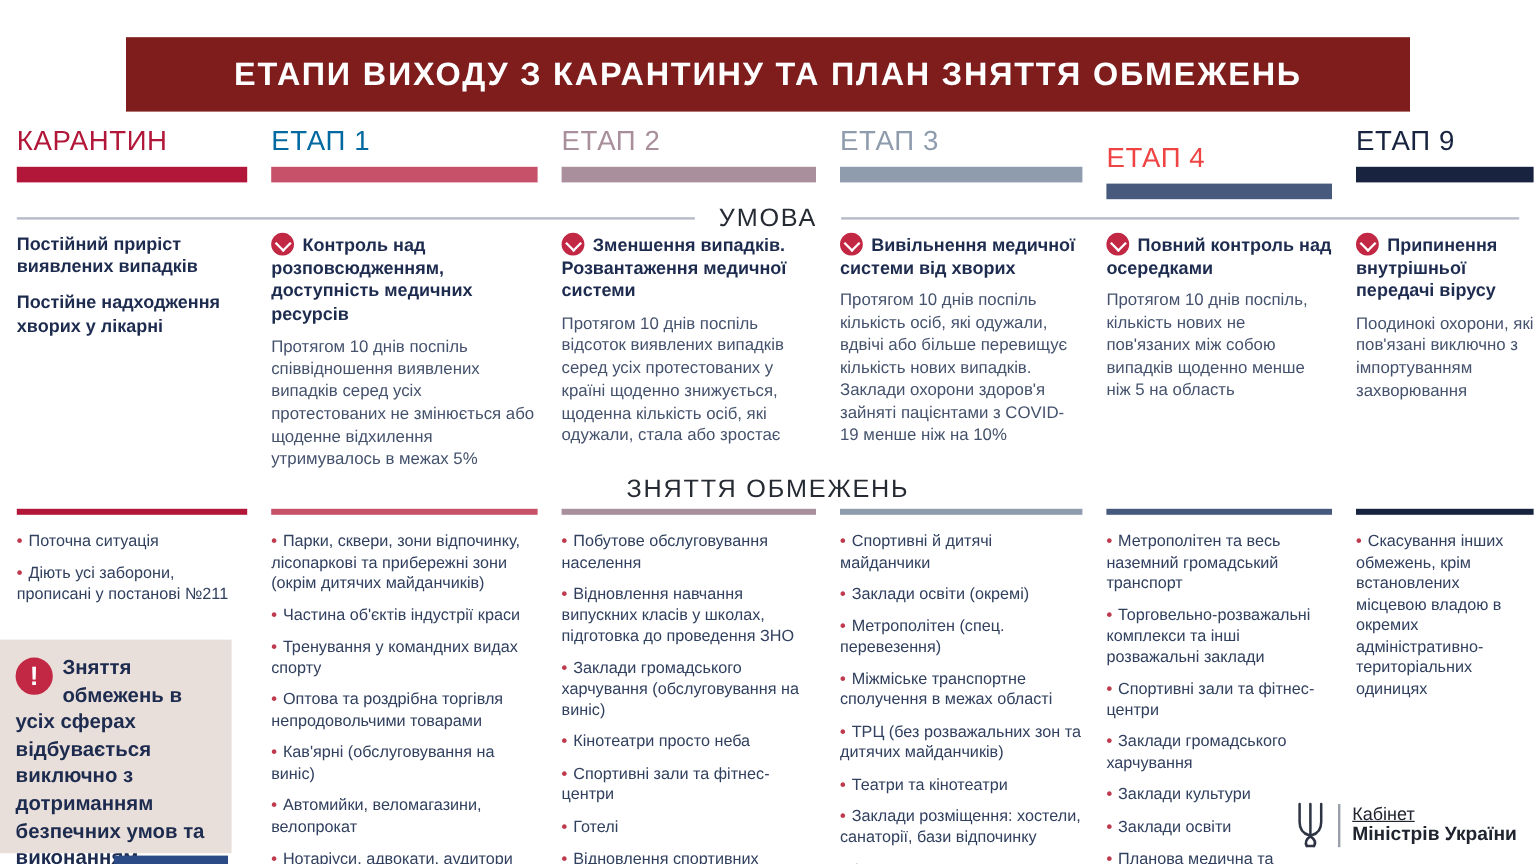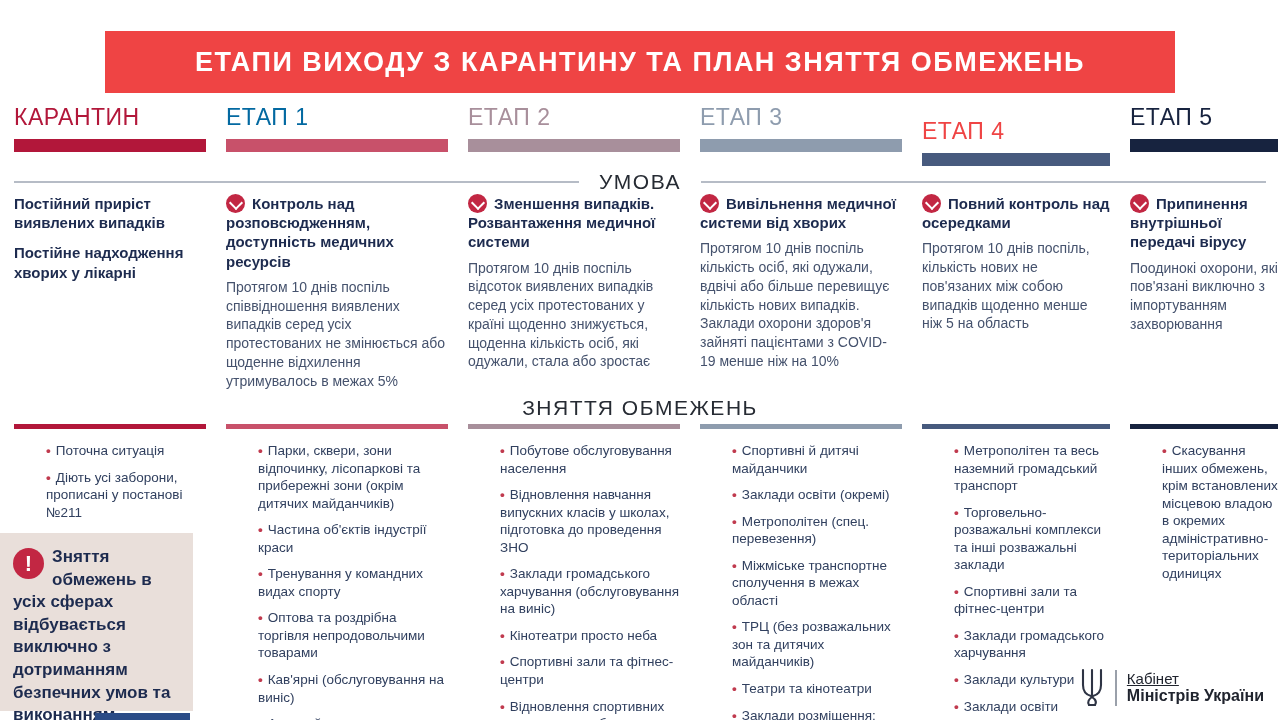--- a/index.html
+++ b/index.html
@@ -58,21 +58,21 @@
     border-right:2.5px solid #fff; border-bottom:2.5px solid #fff;
     transform:rotate(45deg);
   }
   .cond-body { font-size:14px; line-height:1.34; color:#45526d; }
 
   
   .rule { height:5px; }
 
   
   .items { list-style:none; }
-  .items li { font-size:13.5px; line-height:1.3; color:#31405f; margin-bottom:9px;margin-left:32px; }
+  .items li { font-size:13.5px; line-height:1.3; color:#31405f; margin-bottom:9px; }
   .items .bullet { margin-right:5px; font-weight:bold; }
 
   
   .warning-box {
     position:absolute; left:0; top:533px; width:193px; height:178px;
     padding:13px 11px 0 13px;
   }
   .warning-icon {
     float:left; width:31px; height:31px; border-radius:50%;
     margin:2px 8px 4px 0;
@@ -89,21 +89,21 @@
   .logo-divider { width:2px; height:36px; background:#9aa0aa; }
   .logo-line1 { font-size:15px; color:#20242e; line-height:1.15;text-decoration:underline; }
   .logo-line2 { font-size:16px; font-weight:bold; color:#20242e; line-height:1.15; }
 
   
   .bottom-strip { position:absolute; left:95px; bottom:0; width:95px; height:7px; }
 </style>
 </head>
 <body>
 
-<div class="banner" style="background-color: #ef4444;">
+<div class="banner" style="background-color: #7f1d1d;">
   <span>ЕТАПИ ВИХОДУ З КАРАНТИНУ ТА ПЛАН ЗНЯТТЯ ОБМЕЖЕНЬ</span>
 </div>
 
 <div class="cols row-headers">
   <div>
     <div class="stage-label" style="color: rgb(178, 23, 58);">КАРАНТИН</div>
     <div class="stage-bar" style="background-color: rgb(178, 23, 58);"></div>
   </div>
   <div>
     <div class="stage-label" style="color: #0369a1;">ЕТАП 1</div>
@@ -115,21 +115,21 @@
   </div>
   <div>
     <div class="stage-label" style="color: rgb(142, 156, 174);">ЕТАП 3</div>
     <div class="stage-bar" style="background-color: rgb(142, 156, 174);"></div>
   </div>
   <div>
     <div class="stage-label" style="color: #ef4444; margin-top: 14px;">ЕТАП 4</div>
     <div class="stage-bar" style="background-color: rgb(71, 90, 126);"></div>
   </div>
   <div>
-    <div class="stage-label" style="color: rgb(23, 35, 63);">ЕТАП 5</div>
+    <div class="stage-label" style="color: rgb(23, 35, 63);">ЕТАП 9</div>
     <div class="stage-bar" style="background-color: rgb(23, 35, 63);"></div>
   </div>
 </div>
 
 <div class="umova-row">
   <div class="line"></div>
   <div class="section-title">УМОВА</div>
   <div class="line"></div>
 </div>
 
@@ -184,20 +184,21 @@
       <li><span class="bullet" style="color: rgb(192, 58, 78);">•</span><span>Кав'ярні (обслуговування на виніс)</span></li>
       <li><span class="bullet" style="color: rgb(192, 58, 78);">•</span><span>Автомийки, веломагазини, велопрокат</span></li>
       <li><span class="bullet" style="color: rgb(192, 58, 78);">•</span><span>Нотаріуси, адвокати, аудитори</span></li>
     </ul>
   <ul class="items">
       <li><span class="bullet" style="color: rgb(192, 58, 78);">•</span><span>Побутове обслуговування населення</span></li>
       <li><span class="bullet" style="color: rgb(192, 58, 78);">•</span><span>Відновлення навчання випускних класів у школах, підготовка до проведення ЗНО</span></li>
       <li><span class="bullet" style="color: rgb(192, 58, 78);">•</span><span>Заклади громадського харчування (обслуговування на виніс)</span></li>
       <li><span class="bullet" style="color: rgb(192, 58, 78);">•</span><span>Кінотеатри просто неба</span></li>
       <li><span class="bullet" style="color: rgb(192, 58, 78);">•</span><span>Спортивні зали та фітнес-центри</span></li>
+      <li><span class="bullet" style="color: rgb(192, 58, 78);">•</span><span>Готелі</span></li>
       <li><span class="bullet" style="color: rgb(192, 58, 78);">•</span><span>Відновлення спортивних змагань, у яких беруть участь не більше 50 осіб без глядачів</span></li>
     </ul>
   <ul class="items">
       <li><span class="bullet" style="color: rgb(192, 58, 78);">•</span><span>Спортивні й дитячі майданчики</span></li>
       <li><span class="bullet" style="color: rgb(192, 58, 78);">•</span><span>Заклади освіти (окремі)</span></li>
       <li><span class="bullet" style="color: rgb(192, 58, 78);">•</span><span>Метрополітен (спец. перевезення)</span></li>
       <li><span class="bullet" style="color: rgb(192, 58, 78);">•</span><span>Міжміське транспортне сполучення в межах області</span></li>
       <li><span class="bullet" style="color: rgb(192, 58, 78);">•</span><span>ТРЦ (без розважальних зон та дитячих майданчиків)</span></li>
       <li><span class="bullet" style="color: rgb(192, 58, 78);">•</span><span>Театри та кінотеатри</span></li>
       <li><span class="bullet" style="color: rgb(192, 58, 78);">•</span><span>Заклади розміщення: хостели, санаторії, бази відпочинку</span></li>

